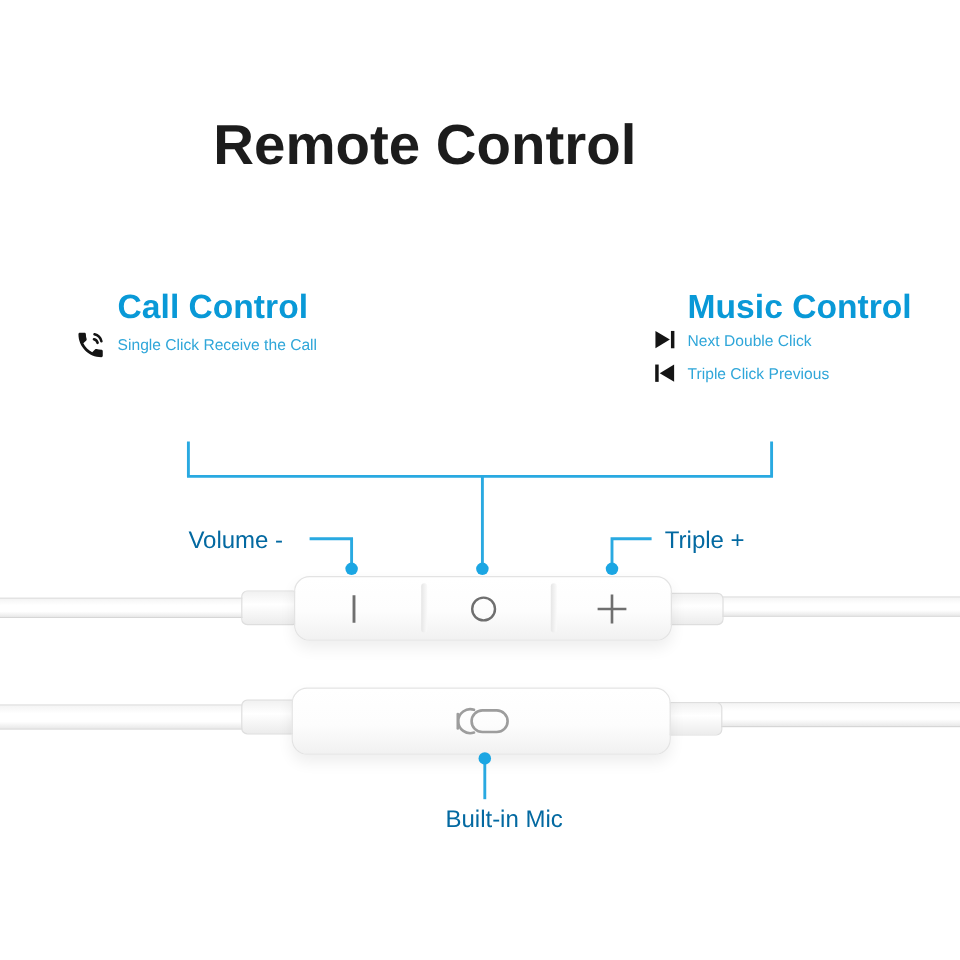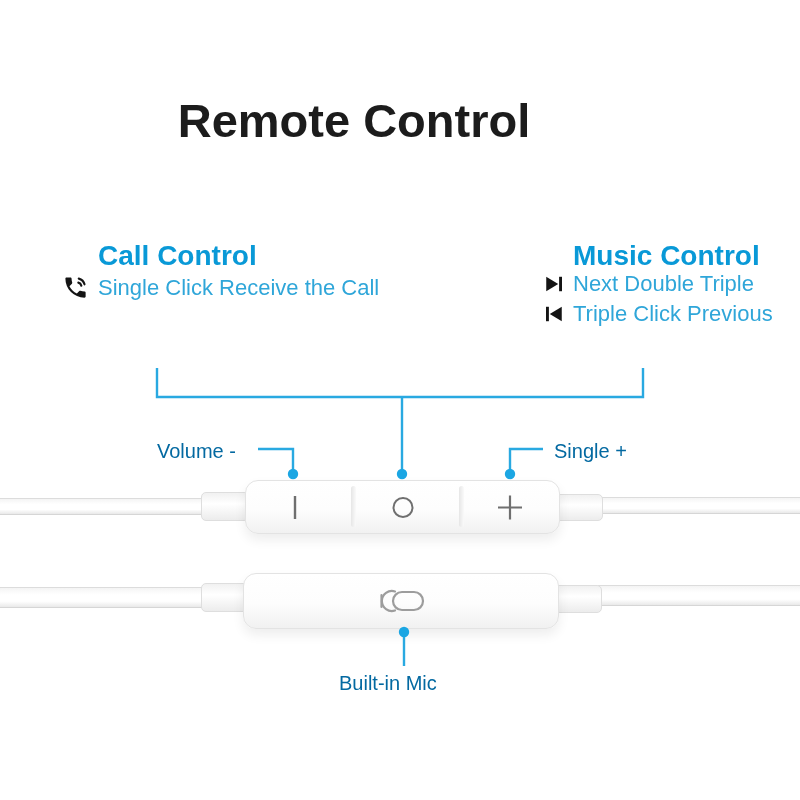--- a/index.html
+++ b/index.html
@@ -11,21 +11,21 @@
   
   #title{
     left:0;top:97px;width:708px;text-align:center;
     font-size:47px;font-weight:800;color:#1c1c1c;letter-spacing:0px;
   }
   
   .section-heading{font-size:28px;font-weight:700;color:#0999d7;}
   
   .item-row{display:flex;align-items:center;gap:9px;margin-bottom:8px;}
   .item-row svg{flex:0 0 auto;display:block;}
-  .item-label{font-size:22px;color:#2fa6d9;}
+  .item-label{font-size:13px;color:#2fa6d9;}
   
   .annot-label{font-size:20px;color:#0369a1;}
   
   .cable{
     background:linear-gradient(180deg,#f4f4f4 0%,#ffffff 35%,#ffffff 70%,#e9e9e9 100%);
     border-top:1px solid #dcdcdc;border-bottom:1px solid #d6d6d6;
   }
   .relief{
     background:linear-gradient(180deg,#f1f1f1,#ffffff 40%,#ececec);
     border:1px solid #dedede;border-radius:5px;
@@ -64,33 +64,33 @@
   </div>
 
   <div class="abs section-heading" style="left:573px;top:242px;">Music Control</div>
 
   <div class="abs" style="left:544px;top:273px;">
     <div class="item-row">
       <svg width="20" height="20" viewBox="0 0 18 18">
         <polygon points="2,2.5 12.8,9 2,15.5" fill="#141414"></polygon>
         <rect x="13.6" y="2.5" width="2.6" height="13" fill="#141414"></rect>
       </svg>
-      <span class="item-label">Next Double Triple</span>
+      <span class="item-label">Next Double Click</span>
     </div>
     <div class="item-row">
       <svg width="20" height="20" viewBox="0 0 18 18">
         <rect x="1.8" y="2.5" width="2.6" height="13" fill="#141414"></rect>
         <polygon points="16,2.5 5.2,9 16,15.5" fill="#141414"></polygon>
       </svg>
       <span class="item-label">Triple Click Previous</span>
     </div>
   </div>
 
   <div class="abs annot-label" style="left:157px;top:441px;">Volume -</div>
-  <div class="abs annot-label" style="left:554px;top:441px;">Single +</div>
+  <div class="abs annot-label" style="left:554px;top:441px;">Triple +</div>
 
   <div class="abs cable device" style="left:0;top:498px;width:206px;height:15px;"></div>
   <div class="abs relief device" style="left:201px;top:492px;width:46px;height:27px;"></div>
   <div class="abs cable device" style="left:598px;top:497px;width:202px;height:15px;"></div>
   <div class="abs relief device" style="left:555px;top:494px;width:46px;height:25px;"></div>
 
   <div class="abs remote-body device" style="left:245px;top:480px;width:313px;height:52px;">
     <div class="groove" style="left:105px;"></div>
     <div class="groove" style="left:213px;"></div>
     <svg width="313" height="52" viewBox="0 0 313 52" style="position:absolute;left:0;top:0;">
@@ -108,21 +108,21 @@
   <div class="abs remote-body device" style="left:243px;top:573px;width:314px;height:54px;">
     <svg width="314" height="54" viewBox="0 0 314 54" style="position:absolute;left:0;top:0;">
       <g transform="translate(135,13)" stroke="#9d9d9d" stroke-width="2.2" fill="none" stroke-linecap="round">
         <line x1="2.5" y1="8" x2="2.5" y2="20"></line>
         <path d="M16 4.5 A10 10 0 1 0 16 23.5"></path>
         <rect x="14" y="5" width="30" height="18" rx="9"></rect>
       </g>
     </svg>
   </div>
 
-  <div class="abs annot-label" style="left:339px;top:673px;width:130px;text-align:left;">Built-in Mic</div>
+  <div class="abs annot-label" style="left:339px;top:673px;width:130px;text-align:right;">Built-in Mic</div>
 
   <svg id="annotation-overlay" width="800" height="800" viewBox="0 0 800 800">
     <g stroke="#29a9e1" stroke-width="2.4" fill="none">
       <path d="M157 368 V397 H643 V368"></path>
       <path d="M402 397 V470"></path>
       <path d="M258 449 H293 V470"></path>
       <path d="M543 449 H510 V470"></path>
       <path d="M404 636 V666"></path>
     </g>
     <g fill="#1ba6e3">

